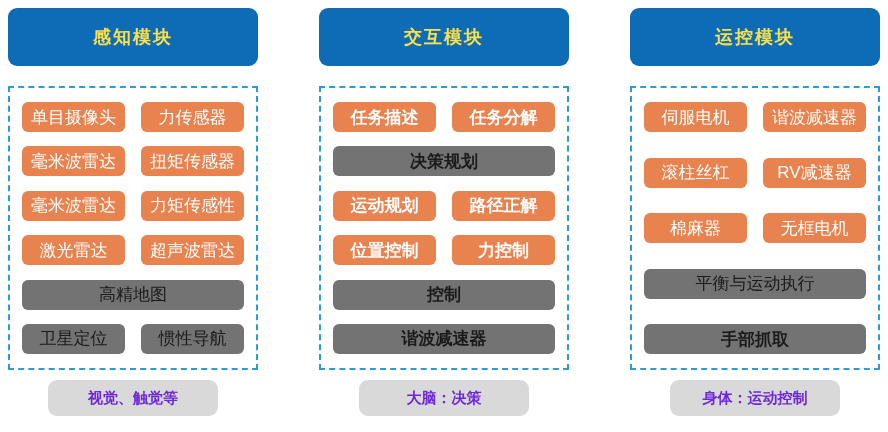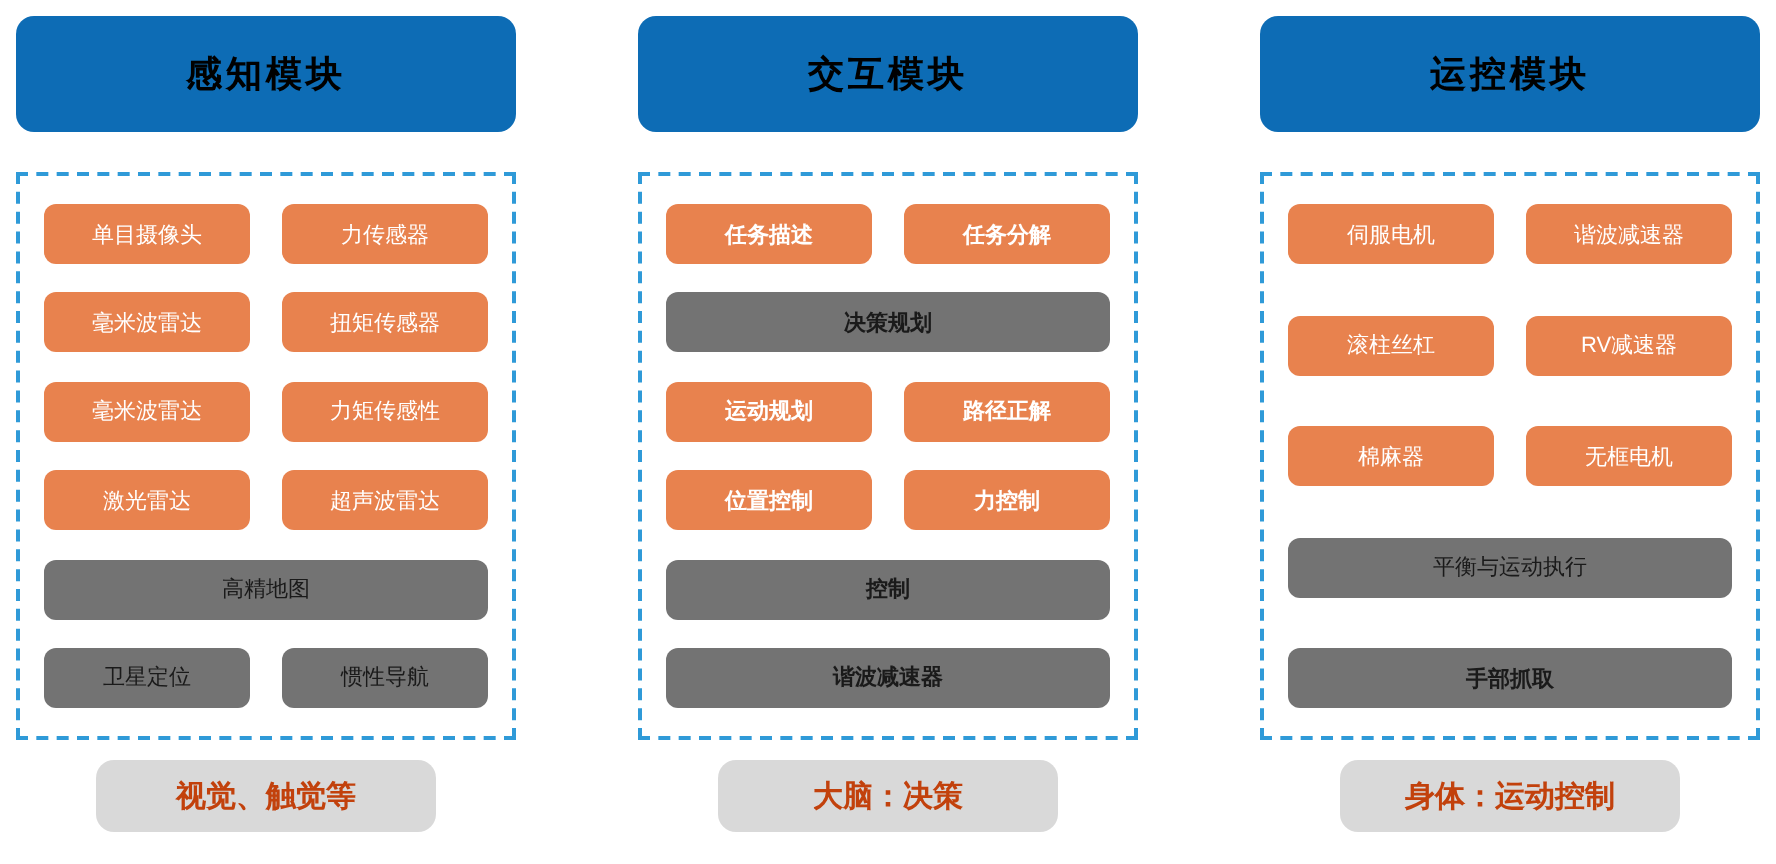--- a/index.html
+++ b/index.html
@@ -18,21 +18,21 @@
   }
   .column {
     width: 250px;
     display: flex;
     flex-direction: column;
   }
   .header {
     height: 58px;
     background: #0d6cb5;
     border-radius: 9px;
-    color: #000000;
+    color: #fde047;
     font-weight: bold;
     font-size: 18px;
     letter-spacing: 2px;
     display: flex;
     align-items: center;
     justify-content: center;
     text-align: right;
   }
   .panel {
     margin-top: 20px;
@@ -48,21 +48,21 @@
     display: flex;
     gap: 16px;
   }
   .box {
     flex: 1;
     height: 30px;
     border-radius: 6px;
     display: flex;
     align-items: center;
     justify-content: center;
-    font-size: 11px;
+    font-size: 17px;
     white-space: nowrap;
   }
   .box.orange {
     background: #e8824e;
     color: #ffffff;
   }
   .box.light {
     background: #737373;
     color: #1a1a1a;
   }
@@ -73,21 +73,21 @@
     margin: 10px auto 0 auto;
     width: 68%;
     height: 36px;
     background: #d9d9d9;
     border-radius: 9px;
     display: flex;
     align-items: center;
     justify-content: center;
     font-weight: bold;
     font-size: 15px;
-    color: #c2410c;
+    color: #6d28d9;
   }
 </style>
 </head>
 <body>
 
 <div class="board">
 
   <section class="column">
     <div class="header">感知模块</div>
     <div class="panel">

